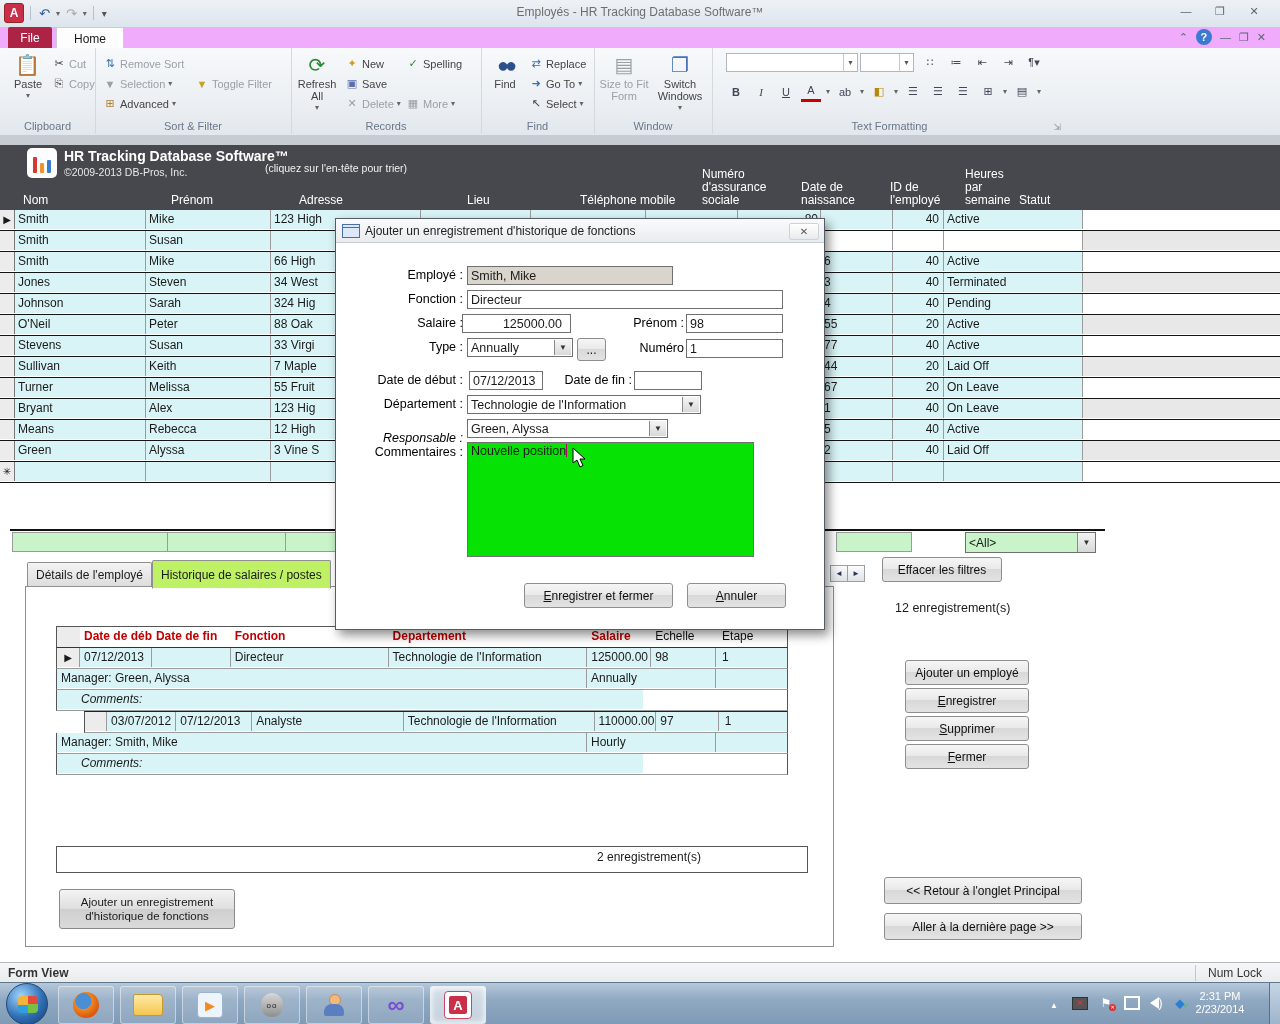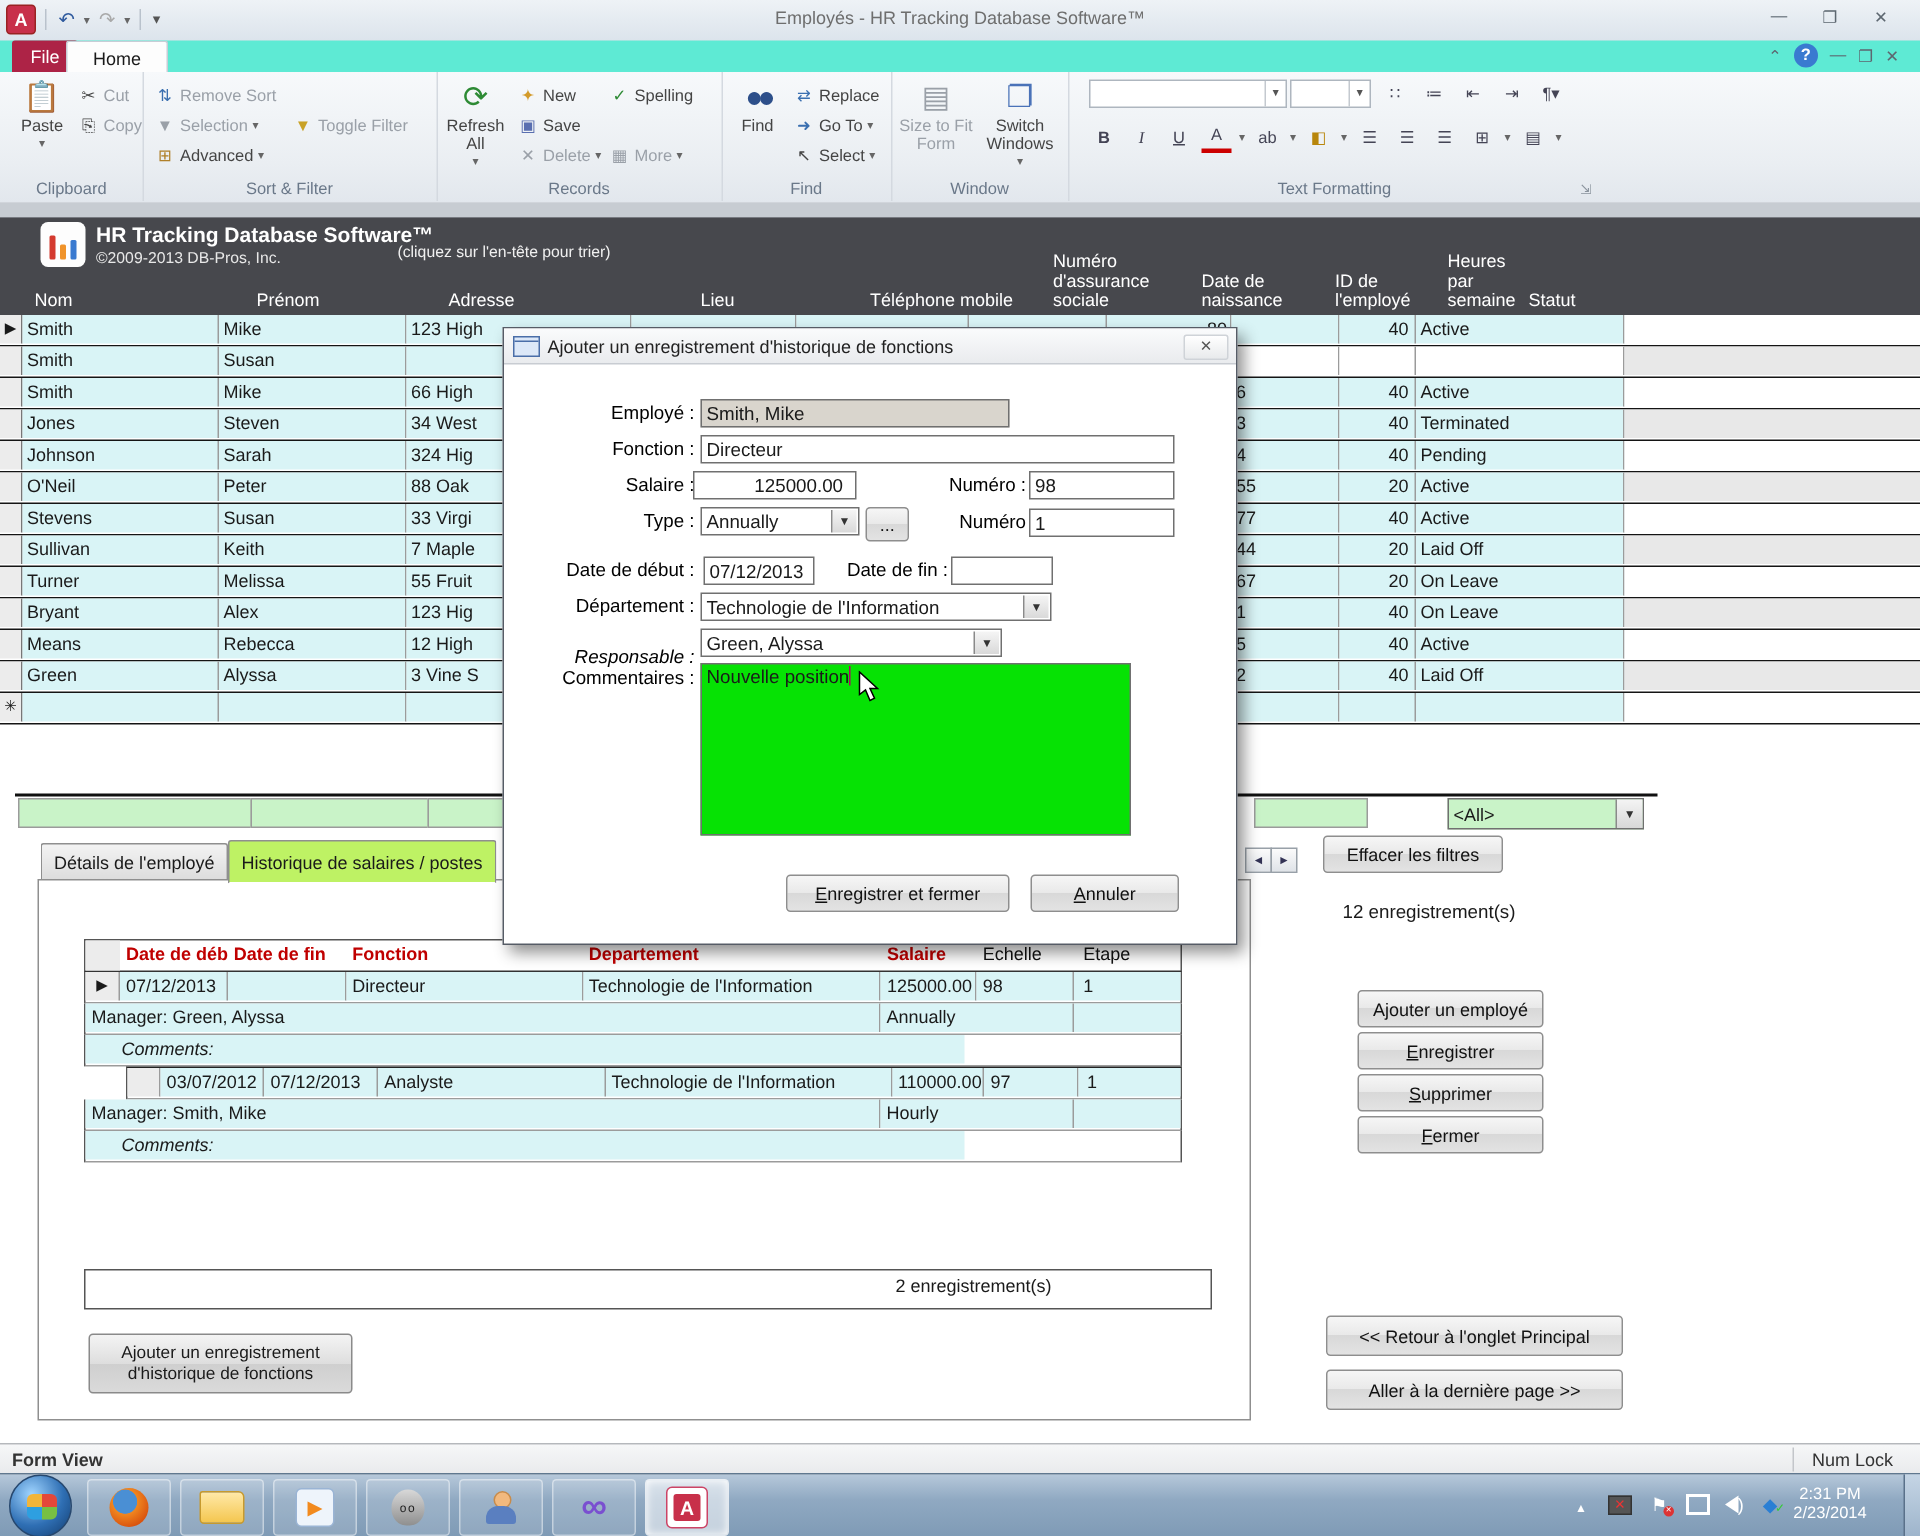--- a/index.html
+++ b/index.html
@@ -12,24 +12,24 @@
   .appicon{width:18px;height:18px;border-radius:3px;background:#c8304a;color:#fff;font-weight:bold;
     font-size:12px;display:flex;align-items:center;justify-content:center;border:1px solid #922;}
   .qbtn{color:#2f5a9e;font-size:13px;padding:0 2px;}
   .qbtn.gray{color:#a9a9a9;}
   .qsep{width:1px;height:14px;background:#b9c2cc;margin:0 2px;}
   #win-title{position:absolute;left:0;right:0;top:5px;text-align:center;color:#6e6e6e;font-size:12px;}
   .winctl{position:absolute;top:3px;display:flex;gap:6px;}
   .wbtn{width:28px;height:16px;display:flex;align-items:center;justify-content:center;
     color:#5d6770;font-size:11px;border-radius:2px;}
   
-  #tabrow{position:absolute;left:0;top:27px;width:1280px;height:21px;background:#5eead4;}
+  #tabrow{position:absolute;left:0;top:27px;width:1280px;height:21px;background:#f0abfc;}
   #file-tab{position:absolute;left:8px;top:0;width:44px;height:21px;background:var(--filetab);
     color:#fff;display:flex;align-items:center;justify-content:center;font-size:12px;border-radius:2px 2px 0 0;}
-  #home-tab{position:absolute;left:44px;top:0;width:66px;height:21px;background:#fdfdfd;
+  #home-tab{position:absolute;left:56px;top:0;width:66px;height:21px;background:#fdfdfd;
     border:1px solid #c7cdd6;border-bottom:none;display:flex;align-items:center;justify-content:center;
     border-radius:2px 2px 0 0;}
   #docctl{position:absolute;right:14px;top:2px;display:flex;gap:8px;align-items:center;color:#5d6770;font-size:11px;}
   .helpbtn{width:16px;height:16px;border-radius:50%;background:#3a7ad0;color:#fff;display:flex;
     align-items:center;justify-content:center;font-weight:bold;font-size:11px;}
   
   #ribbon{position:absolute;left:0;top:48px;width:1280px;height:87px;
     background:linear-gradient(#f7f9fb,#eaeef2 70%,#e2e7ed);border-bottom:1px solid #c3c9d1;}
   .rgroup{position:absolute;top:0;height:86px;border-right:1px solid #d4d9e0;}
   .rcap{position:absolute;left:0;right:0;bottom:2px;text-align:center;color:#6a7889;font-size:11px;}
@@ -636,21 +636,21 @@
     <div id="dlg-close">✕</div>
 
     <div class="dlabel" style="top:49px;">Employé :</div>
     <div class="dinput sunken" style="left:131px;top:47px;width:206px;">Smith, Mike</div>
 
     <div class="dlabel" style="top:73px;">Fonction :</div>
     <div class="dinput" style="left:131px;top:71px;width:316px;">Directeur</div>
 
     <div class="dlabel" style="top:97px;">Salaire :</div>
     <div class="dinput" style="left:126px;top:95px;width:109px;text-align:right;padding-right:8px;">125000.00</div>
-    <div class="dlabel" style="left:270px;width:78px;top:97px;">Numéro :</div>
+    <div class="dlabel" style="left:270px;width:78px;top:97px;">Prénom :</div>
     <div class="dinput" style="left:350px;top:95px;width:97px;">98</div>
 
     <div class="dlabel" style="top:121px;">Type :</div>
     <div class="dinput dcombo" style="left:131px;top:119px;width:106px;">
       <span>Annually</span><span class="cdd2">▼</span>
     </div>
     <div class="btn7" style="position:absolute;left:241px;top:119px;width:27px;height:21px;">...</div>
     <div class="dlabel" style="left:270px;width:78px;top:122px;">Numéro</div>
     <div class="dinput" style="left:350px;top:120px;width:97px;">1</div>
 

